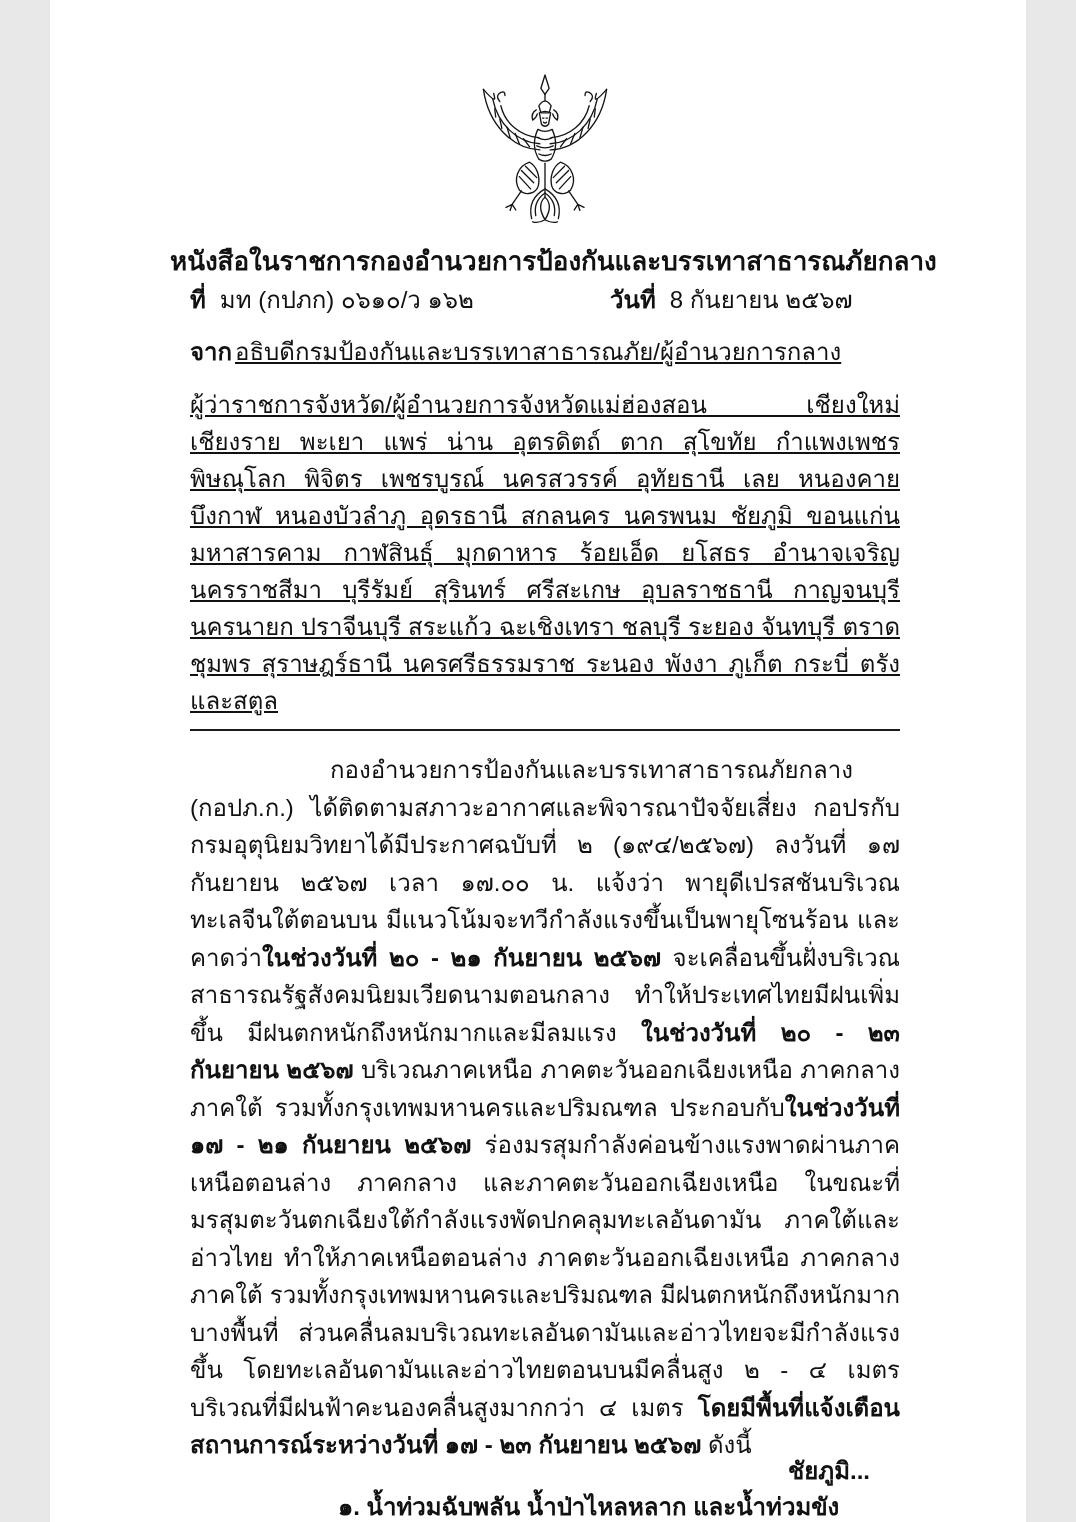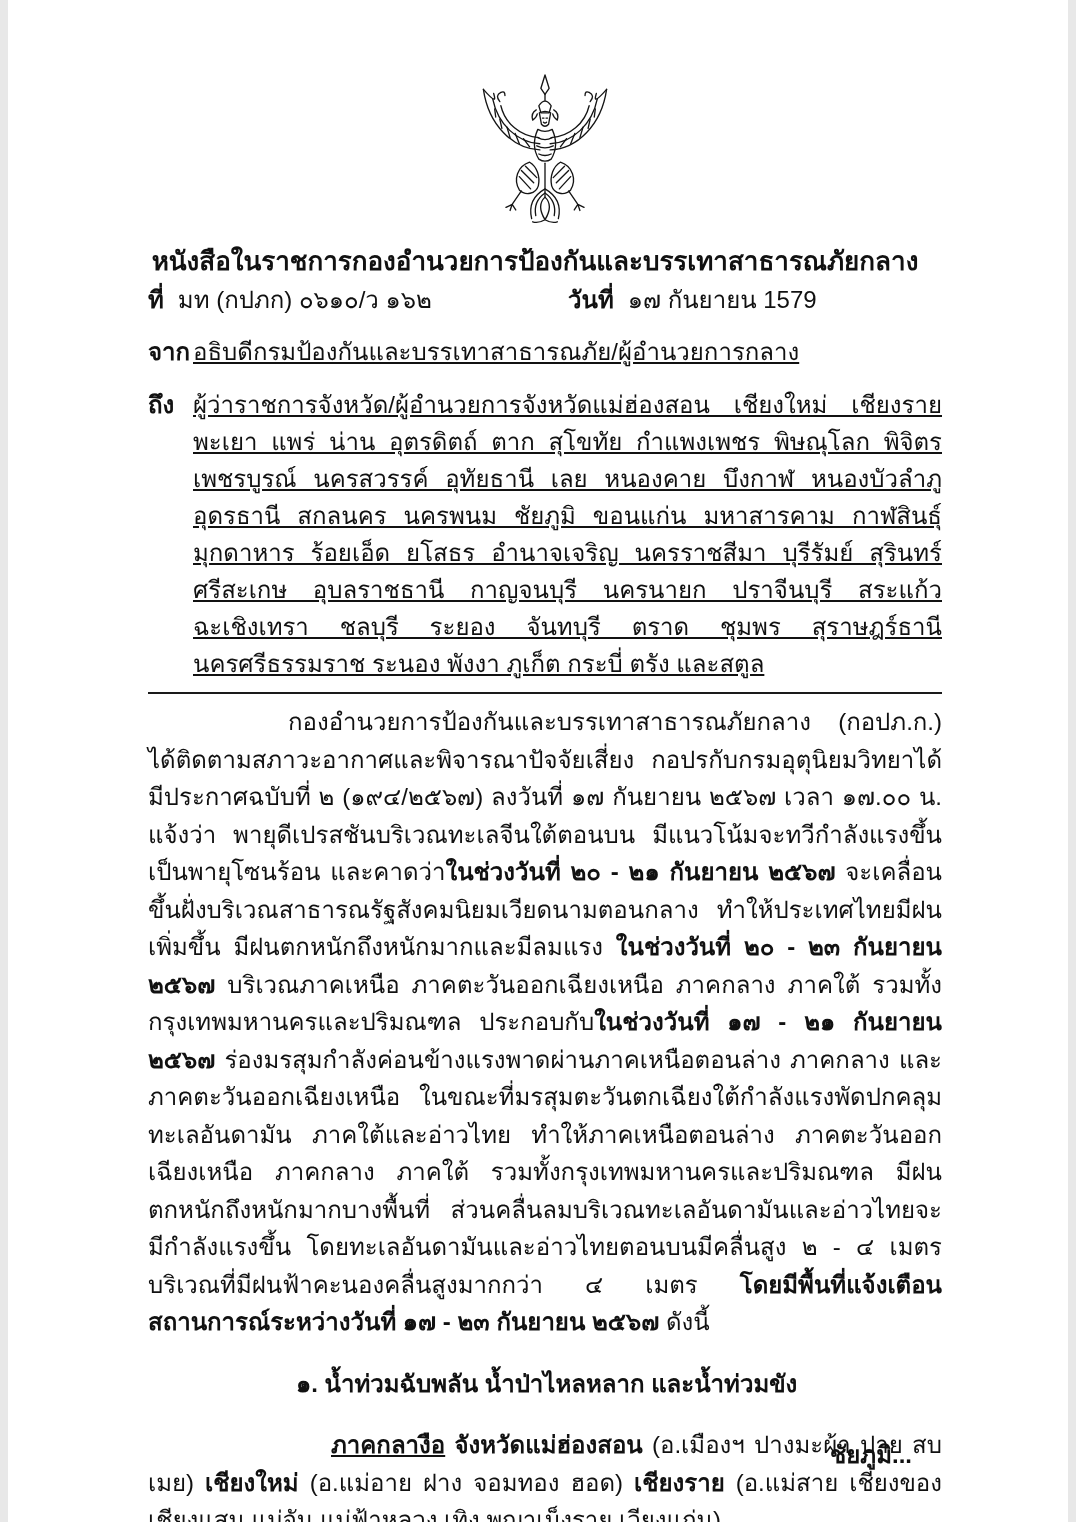--- a/index.html
+++ b/index.html
@@ -1,18 +1,18 @@
 <!DOCTYPE html>
 <html lang="th" style="--accent: #CC1122;"><head>
 <meta charset="utf-8">
 <style>
   html,body{margin:0;padding:0;background:#e8e8e8;}
   .page{
     position:relative;
-    width:1060px;height:1522px;
+    width:976px;height:1522px;
     margin:0 auto;
     background:#ffffff;
     color:#111;
     font-family:"Liberation Sans","DejaVu Sans",sans-serif;
     font-size:24px;
     box-sizing:border-box;
     padding:0 126px 0 140px;
     overflow:hidden;
   }
   .emblem{width:154px;height:168px;margin:70px auto 8px;display:block;}
@@ -33,41 +33,41 @@
   }
   .meta-row{display:flex;margin-top:6px;line-height:34px;align-items:flex-end;}
   .num-group{flex:0 0 420px;}
   .label-b{font-weight:bold;}
   .num-group .label-b,.date-group .label-b{margin-right:14px;}
   .addr-row{display:flex;margin-top:16px;line-height:37px;}
   .addr-row .label{flex:0 0 45px;font-weight:bold;}
   .addr-row .val{flex:1;text-align:justify;text-decoration:underline;}
   .sep{border:0;border-top:2px solid #1a1a1a;margin:10px 0 0 0;}
   .body-para{
-    margin-top:9px;
+    margin-top:20px;
     line-height:37.5px;
     text-align:justify;
     text-indent:140px;
   }
   .sec-head{
     margin-top:10px;
     margin-left:148px;
     font-weight:bold;
     line-height:37.5px;
   }
   .region-para{
     line-height:37.5px;
     text-align:justify;
     text-indent:183px;
   }
   .b{font-weight:bold;}
   .u{text-decoration:underline;}
   .cont-note{
     position:absolute;
-    right:156px;bottom:48px;
+    right:156px;bottom:32px;
     font-weight:bold;
   }
 </style>
 </head>
 <body>
 
 <div class="page">
 
   <svg class="emblem" viewBox="0 0 300 320" aria-hidden="true">
     <g stroke="#151515" fill="none" stroke-width="2.6" stroke-linecap="round" stroke-linejoin="round">
@@ -117,31 +117,30 @@
   </svg>
 
   <div class="doc-title">หนังสือในราชการกองอำนวยการป้องกันและบรรเทาสาธารณภัยกลาง</div>
 
 
   <div class="meta-row">
     <div class="num-group">
       <span class="label-b">ที่</span><span>มท (กปภก) ๐๖๑๐/ว ๑๖๒</span>
     </div>
     <div class="date-group">
-      <span class="label-b">วันที่</span><span>๑๗ กันยายน 1579</span>
+      <span class="label-b">วันที่</span><span>8 กันยายน ๒๕๖๗</span>
     </div>
   </div>
 
   <div class="addr-row">
     <div class="label">จาก</div>
     <div class="val">อธิบดีกรมป้องกันและบรรเทาสาธารณภัย/ผู้อำนวยการกลาง</div>
   </div>
 
   <div class="addr-row">
-    <div class="label">ถึง</div>
     <div class="val">ผู้ว่าราชการจังหวัด/ผู้อำนวยการจังหวัดแม่ฮ่องสอน เชียงใหม่ เชียงราย พะเยา แพร่ น่าน อุตรดิตถ์ ตาก สุโขทัย กำแพงเพชร พิษณุโลก พิจิตร เพชรบูรณ์ นครสวรรค์ อุทัยธานี เลย หนองคาย บึงกาฬ หนองบัวลำภู อุดรธานี สกลนคร นครพนม ชัยภูมิ ขอนแก่น มหาสารคาม กาฬสินธุ์ มุกดาหาร ร้อยเอ็ด ยโสธร อำนาจเจริญ นครราชสีมา บุรีรัมย์ สุรินทร์ ศรีสะเกษ อุบลราชธานี กาญจนบุรี นครนายก ปราจีนบุรี สระแก้ว ฉะเชิงเทรา ชลบุรี ระยอง จันทบุรี ตราด ชุมพร สุราษฎร์ธานี นครศรีธรรมราช ระนอง พังงา ภูเก็ต กระบี่ ตรัง และสตูล</div>
   </div>
 
   <hr class="sep">
 
   <p class="body-para"><span>กองอำนวยการป้องกันและบรรเทาสาธารณภัยกลาง (กอปภ.ก.) ได้ติดตามสภาวะอากาศและพิจารณาปัจจัยเสี่ยง กอปรกับกรมอุตุนิยมวิทยาได้มีประกาศฉบับที่ ๒ (๑๙๔/๒๕๖๗) ลงวันที่ ๑๗ กันยายน ๒๕๖๗ เวลา ๑๗.๐๐ น. แจ้งว่า พายุดีเปรสชันบริเวณทะเลจีนใต้ตอนบน มีแนวโน้มจะทวีกำลังแรงขึ้นเป็นพายุโซนร้อน และคาดว่า</span><span class="b">ในช่วงวันที่ ๒๐ - ๒๑ กันยายน ๒๕๖๗</span><span> จะเคลื่อนขึ้นฝั่งบริเวณสาธารณรัฐสังคมนิยมเวียดนามตอนกลาง ทำให้ประเทศไทยมีฝนเพิ่มขึ้น มีฝนตกหนักถึงหนักมากและมีลมแรง </span><span class="b">ในช่วงวันที่ ๒๐ - ๒๓ กันยายน ๒๕๖๗</span><span> บริเวณภาคเหนือ ภาคตะวันออกเฉียงเหนือ ภาคกลาง ภาคใต้ รวมทั้งกรุงเทพมหานครและปริมณฑล ประกอบกับ</span><span class="b">ในช่วงวันที่ ๑๗ - ๒๑ กันยายน ๒๕๖๗</span><span> ร่องมรสุมกำลังค่อนข้างแรงพาดผ่านภาคเหนือตอนล่าง ภาคกลาง และภาคตะวันออกเฉียงเหนือ ในขณะที่มรสุมตะวันตกเฉียงใต้กำลังแรงพัดปกคลุมทะเลอันดามัน ภาคใต้และอ่าวไทย ทำให้ภาคเหนือตอนล่าง ภาคตะวันออกเฉียงเหนือ ภาคกลาง ภาคใต้ รวมทั้งกรุงเทพมหานครและปริมณฑล มีฝนตกหนักถึงหนักมากบางพื้นที่ ส่วนคลื่นลมบริเวณทะเลอันดามันและอ่าวไทยจะมีกำลังแรงขึ้น โดยทะเลอันดามันและอ่าวไทยตอนบนมีคลื่นสูง ๒ - ๔ เมตร บริเวณที่มีฝนฟ้าคะนองคลื่นสูงมากกว่า ๔ เมตร </span><span class="b">โดยมีพื้นที่แจ้งเตือนสถานการณ์ระหว่างวันที่ ๑๗ - ๒๓ กันยายน ๒๕๖๗</span><span> ดังนี้</span></p>
 
   <div class="sec-head">๑. น้ำท่วมฉับพลัน น้ำป่าไหลหลาก และน้ำท่วมขัง</div>
 
   <p class="region-para"><span class="b u">ภาคกลางือ</span><span class="b"> จังหวัดแม่ฮ่องสอน</span><span> (อ.เมืองฯ ปางมะผ้า ปาย สบเมย) </span><span class="b">เชียงใหม่</span><span> (อ.แม่อาย ฝาง จอมทอง ฮอด) </span><span class="b">เชียงราย</span><span> (อ.แม่สาย เชียงของ เชียงแสน แม่จัน แม่ฟ้าหลวง เทิง พญาเม็งราย เวียงแก่น) </span></p>

